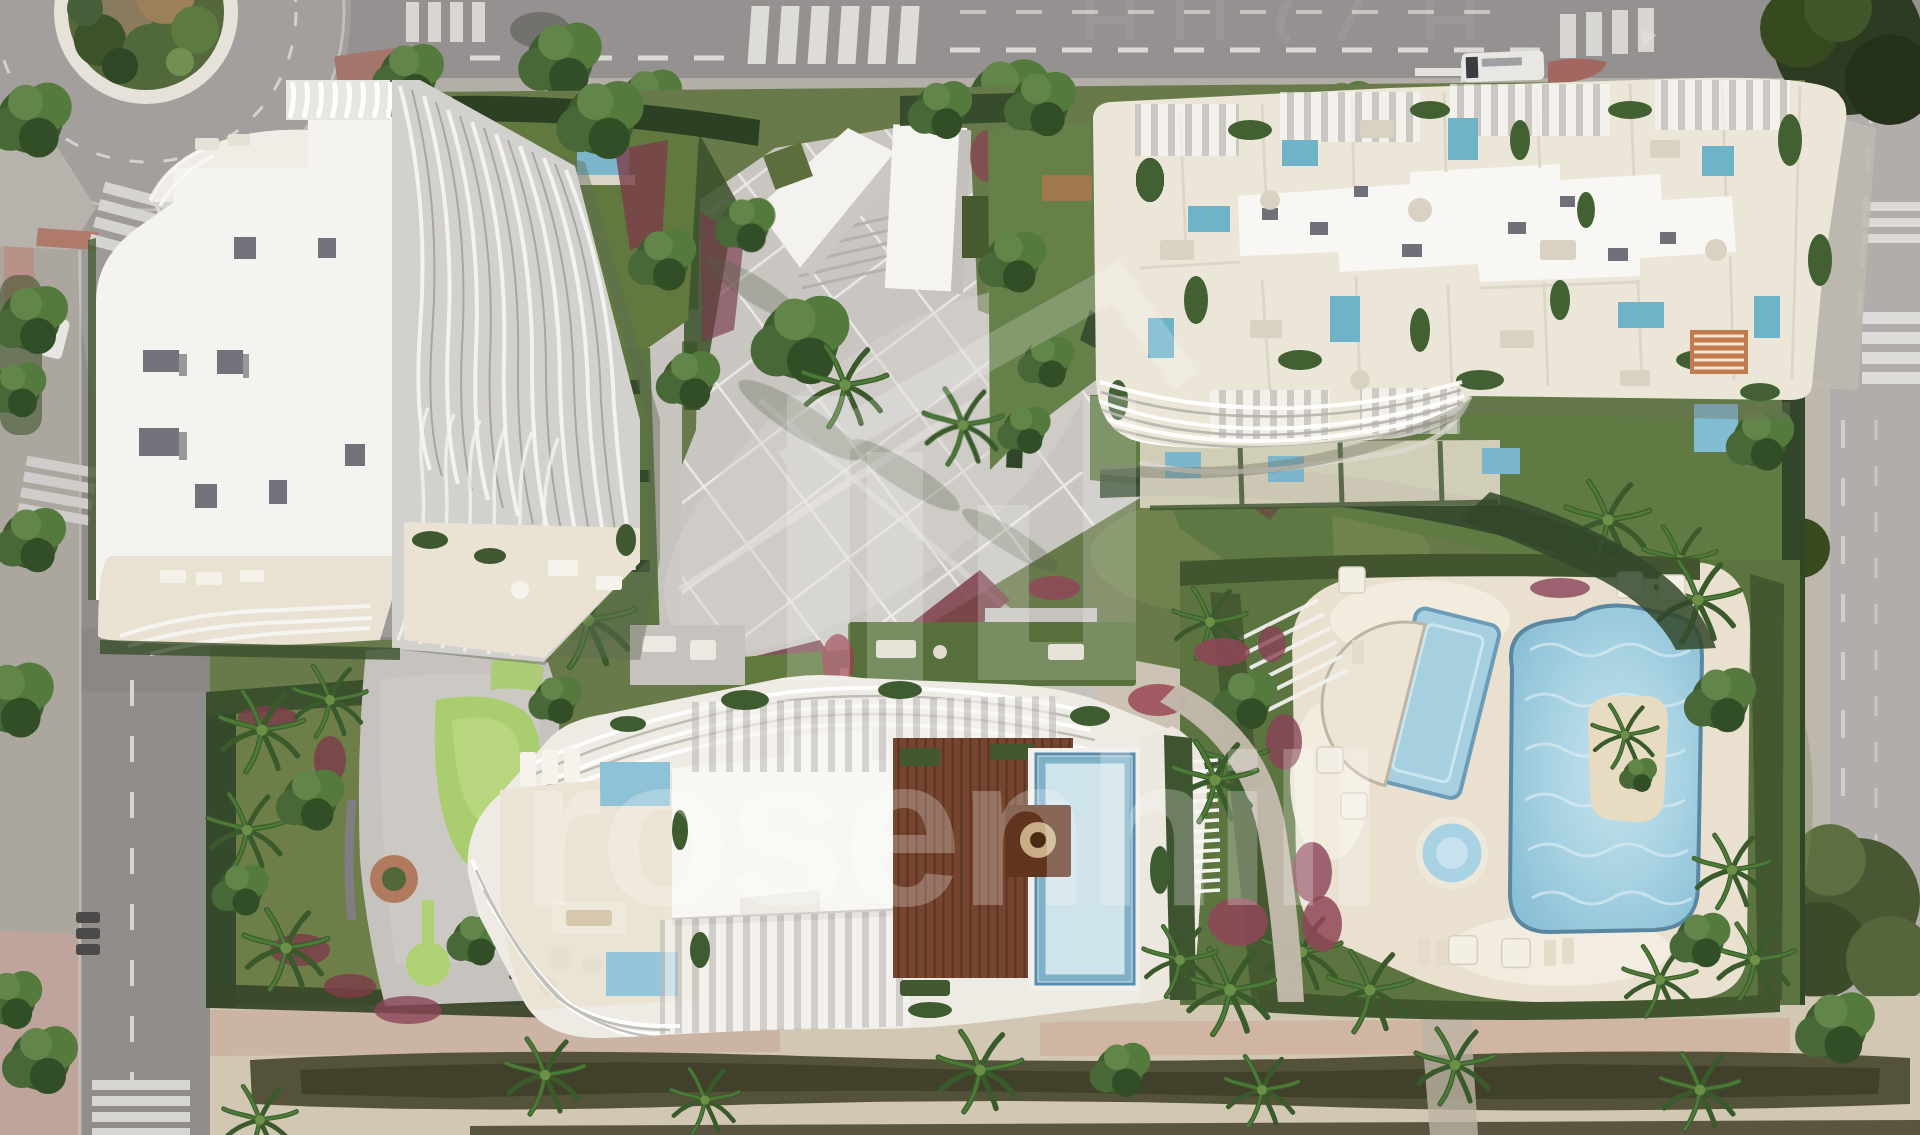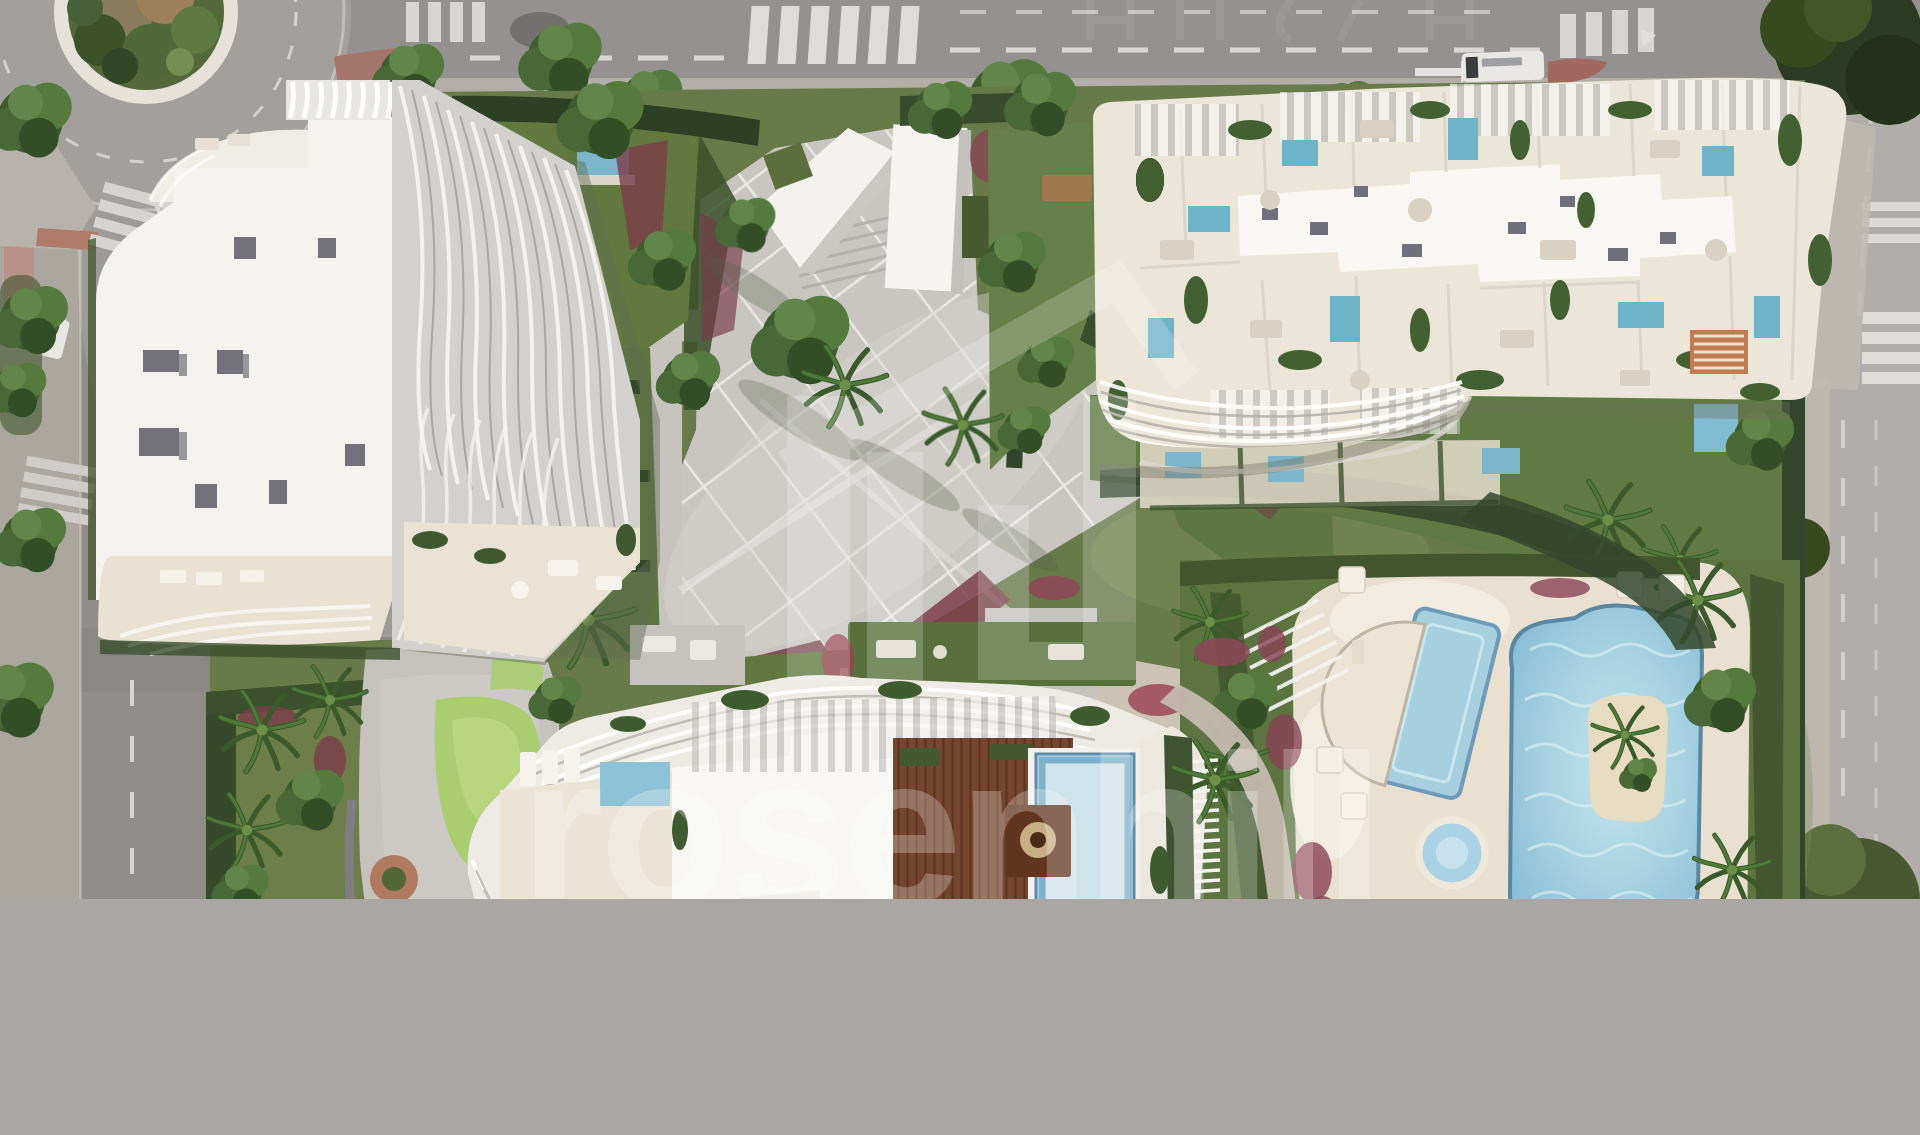--- a/index.html
+++ b/index.html
@@ -1,16 +1,16 @@
 <!DOCTYPE html>
 <html><head>
 <meta charset="utf-8">
 <style>
   html,body{margin:0;padding:0;background:#a9a6a3;}
-  #stage{position:relative;width:1920px;height:899px;overflow:hidden;font-family:"Liberation Sans",sans-serif;}
+  #stage{position:relative;width:1920px;height:1135px;overflow:hidden;font-family:"Liberation Sans",sans-serif;}
   svg{display:block;}
 </style>
 </head>
 <body>
 <div id="stage">
 <svg width="1920" height="1135" viewBox="0 0 1920 1135" xmlns="http://www.w3.org/2000/svg">
 <defs>
   <pattern id="tiles" width="72" height="72" patternUnits="userSpaceOnUse" patternTransform="rotate(-37 900 450)">
     <rect width="72" height="72" fill="#c9c6c1"></rect>
     <path d="M0 0H72M0 0V72" stroke="#ebe9e6" stroke-width="5" fill="none"></path>

